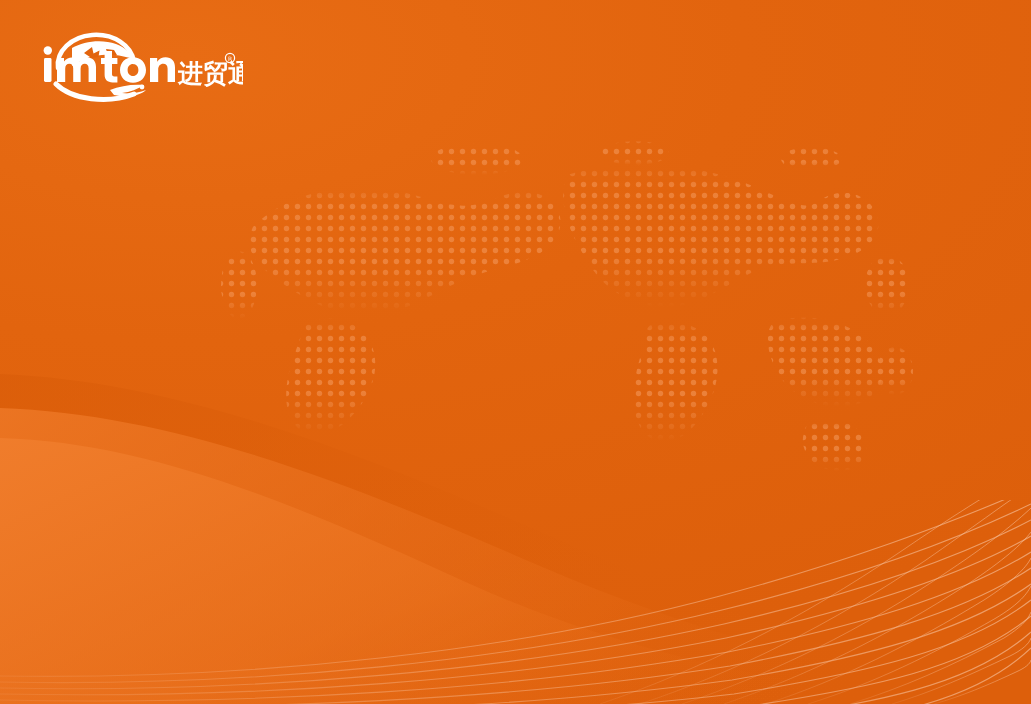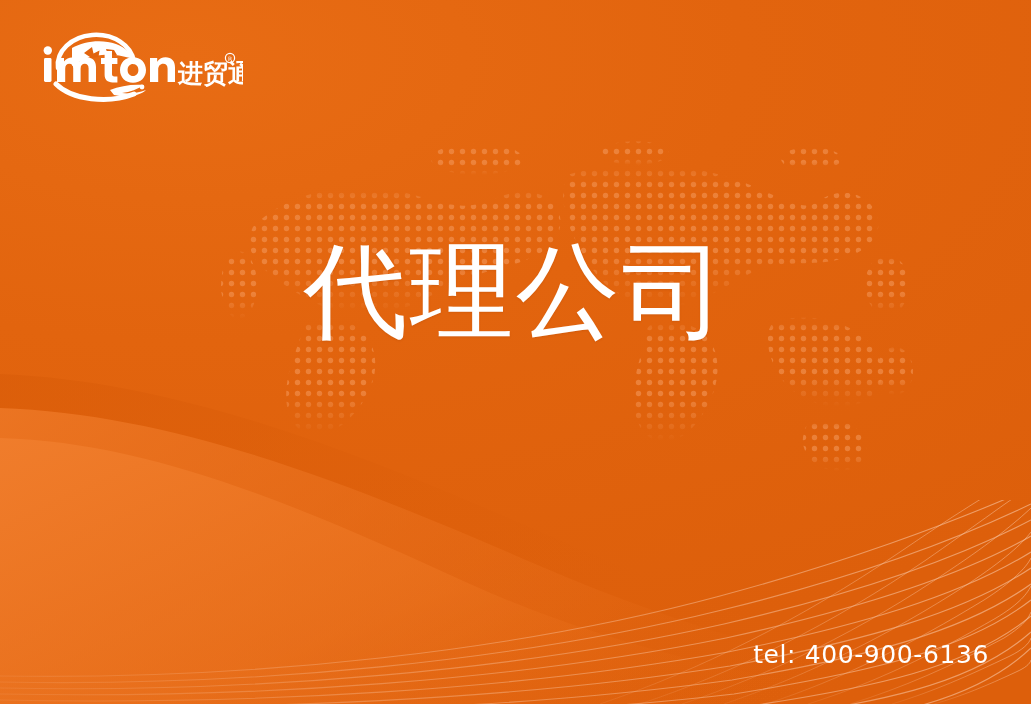--- a/index.html
+++ b/index.html
@@ -237,18 +237,16 @@
       </g>
 
       <g>
         <circle cx="192" cy="30" r="4.6" fill="none" stroke="#ffffff" stroke-width="1.2"></circle>
         <text x="192" y="33" text-anchor="middle" fill="#ffffff" font-family="'DejaVu Sans','Liberation Sans',sans-serif" font-size="6">R</text>
       </g>
     </svg>
   </div>
 
   <div id="headline">
-    <span class="line">代理公司</span>
-  </div>
-
-  <div id="tel">tel: 400-900-6136</div>
+  </div>
+
 
 </div>
 
 </body></html>

